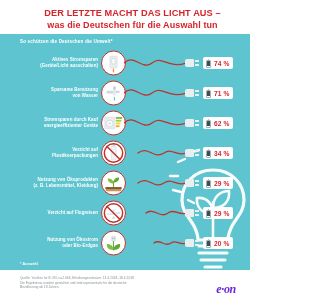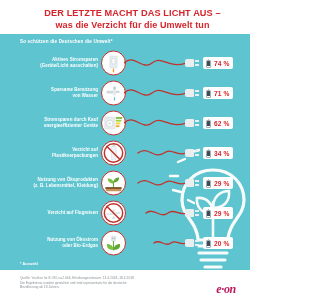--- a/index.html
+++ b/index.html
@@ -81,33 +81,33 @@
   }
 
   
   .footer{position:absolute;left:0;top:270px;width:250px;height:37px;background:#ffffff;}
   .source{
     position:absolute;left:20px;top:6px;width:160px;
     color:#8b9296;font-size:3.3px;line-height:4.6px;
   }
   .logo{
     position:absolute;right:14px;top:12px;
-    color:#be185d;font-size:12px;font-weight:bold;font-style:italic;
+    color:#6d28d9;font-size:12px;font-weight:bold;font-style:italic;
     font-family:"Liberation Serif",serif;letter-spacing:-0.3px;
   }
 </style>
 </head>
 <body>
 
 <div class="poster">
 
   <div class="header">
     <div class="title">
       <div class="l1">DER LETZTE MACHT DAS LICHT AUS –</div>
-      <div class="l2">was die Verzicht für die Umwelt tun</div>
+      <div class="l2">was die Deutschen für die Auswahl tun</div>
     </div>
   </div>
 
   <div class="panel">
 
     <div class="subtitle">So schützen die Deutschen die Umwelt*</div>
 
     <svg class="bulb-deco" viewBox="0 0 86 120">
       <g fill="none" stroke="#ffffff" stroke-width="3.2" stroke-linecap="round">
         <path d="M43 12 C24 12 12 26 12 42 C12 54 20 60 24 68 C27 74 28 78 28 82 L58 82 C58 78 59 74 62 68 C66 60 74 54 74 42 C74 26 62 12 43 12 Z"></path>

